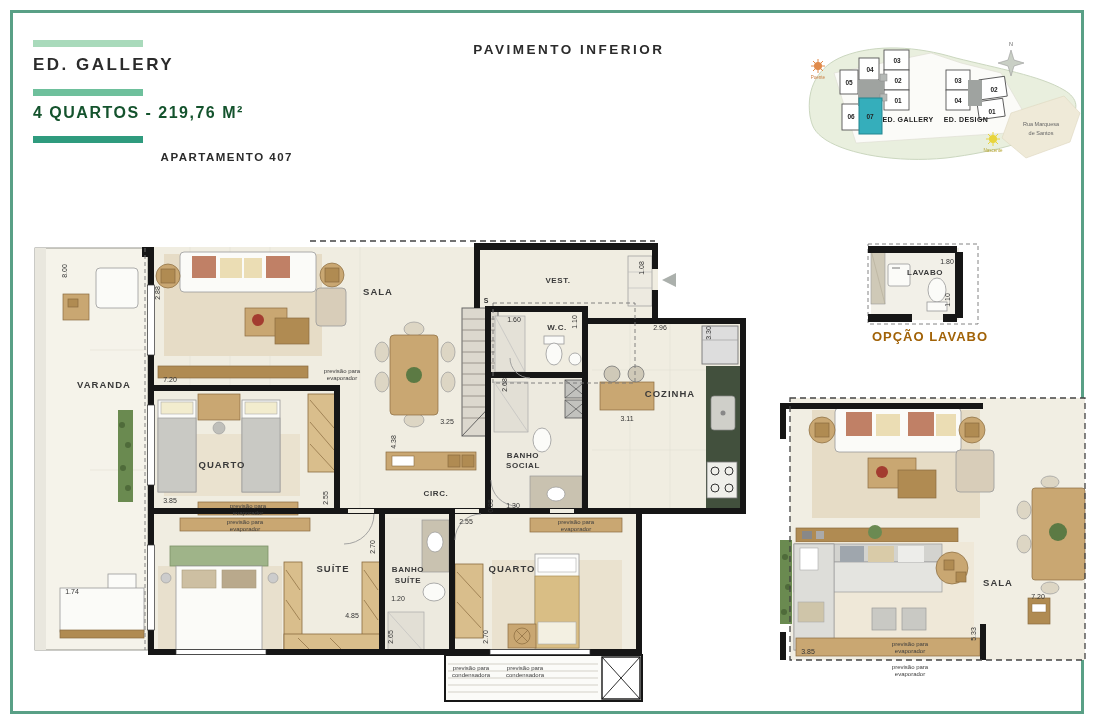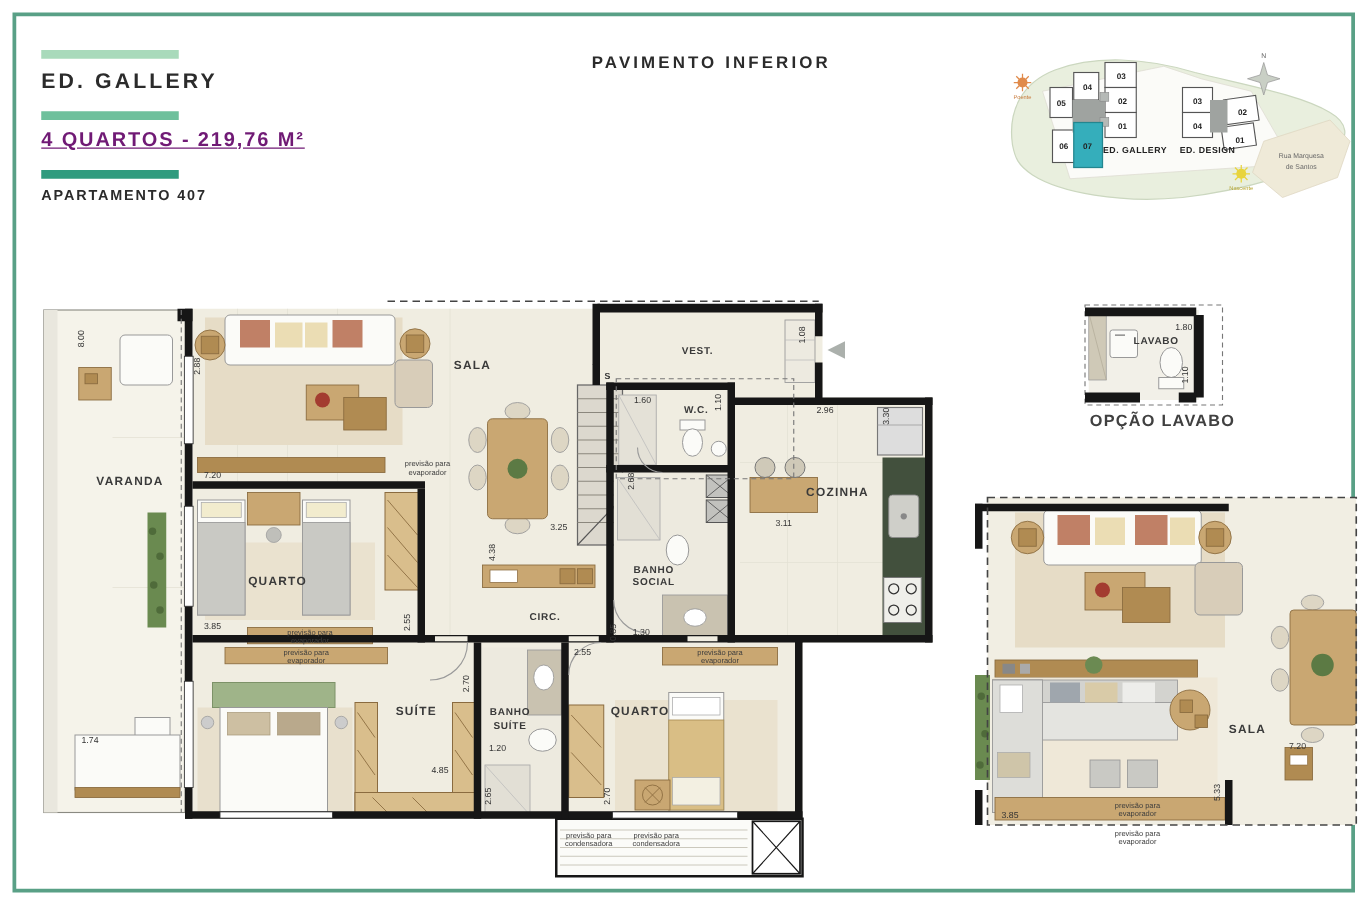--- a/index.html
+++ b/index.html
@@ -7,25 +7,25 @@
         font-family:"Liberation Sans",sans-serif;color:#2b2b2b;}
   .frame{position:absolute;left:10px;top:10px;right:10px;bottom:10px;
          border:3px solid #59a086;pointer-events:none;}
   
   .brand{position:absolute;left:33px;top:40px;width:260px;}
   .bar{width:110px;height:7px;margin:0 0 8px 0;}
   .bar1{background:#a9dabb;}
   .bar2{background:#6ec09c;margin-top:14px;}
   .bar3{background:#2f9b7e;margin-top:14px;}
   .brand h1{margin:0;font-size:17px;font-weight:bold;letter-spacing:2.5px;color:#2b2b2b;}
-  .brand h2{margin:0;font-size:16px;font-weight:bold;letter-spacing:1.5px;color:#701a75;text-decoration:underline;}
-  .brand h3{margin:0;font-size:11.5px;font-weight:bold;letter-spacing:1.5px;color:#2b2b2b;}
+  .brand h2{margin:0;font-size:16px;font-weight:bold;letter-spacing:1.5px;color:#14532d;}
+  .brand h3{margin:0;font-size:11.5px;font-weight:bold;letter-spacing:1.5px;color:#2b2b2b;text-align:right;}
   .page-title{position:absolute;left:0;right:0;top:42px;text-align:center;
               font-size:13.5px;font-weight:bold;letter-spacing:2.5px;color:#2b2b2b;padding-left:44px;}
-  .caption{position:absolute;text-align:center;font-weight:bold;color:#404040;}
+  .caption{position:absolute;text-align:center;font-weight:bold;color:#a16207;}
   .cap-lavabo{left:855px;top:329px;width:150px;font-size:13px;letter-spacing:1px;}
   .cap-sala{left:780px;top:683px;width:312px;font-size:13.5px;letter-spacing:1px;}
   
   svg{position:absolute;}
   svg text{font-family:"Liberation Sans",sans-serif;}
   .room{font-size:9.5px;font-weight:bold;letter-spacing:1px;fill:#3a3a3a;text-anchor:middle;}
   .room-s{font-size:8px;font-weight:bold;letter-spacing:0.6px;fill:#3a3a3a;text-anchor:middle;}
   .dim{font-size:7px;fill:#333;text-anchor:middle;}
   .note{font-size:6px;fill:#3d3d3d;text-anchor:middle;}
   .unit{font-size:6.5px;font-weight:bold;fill:#222;text-anchor:middle;}

